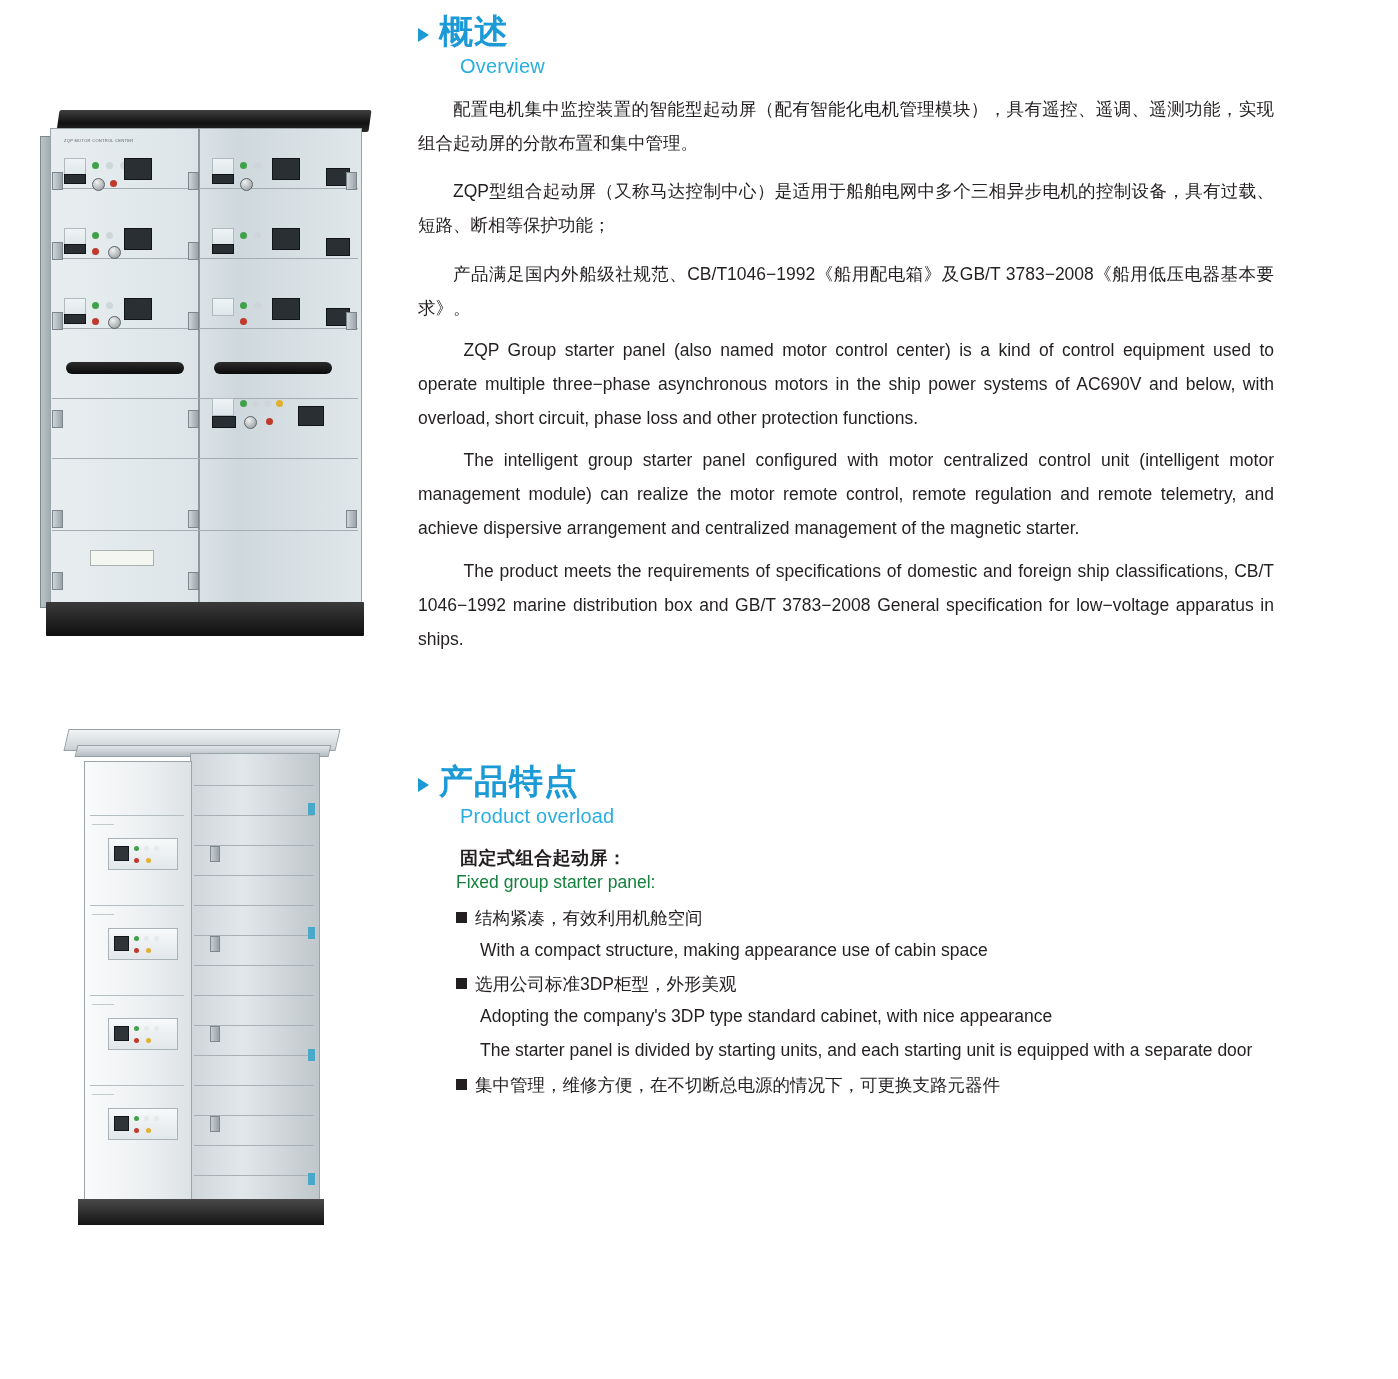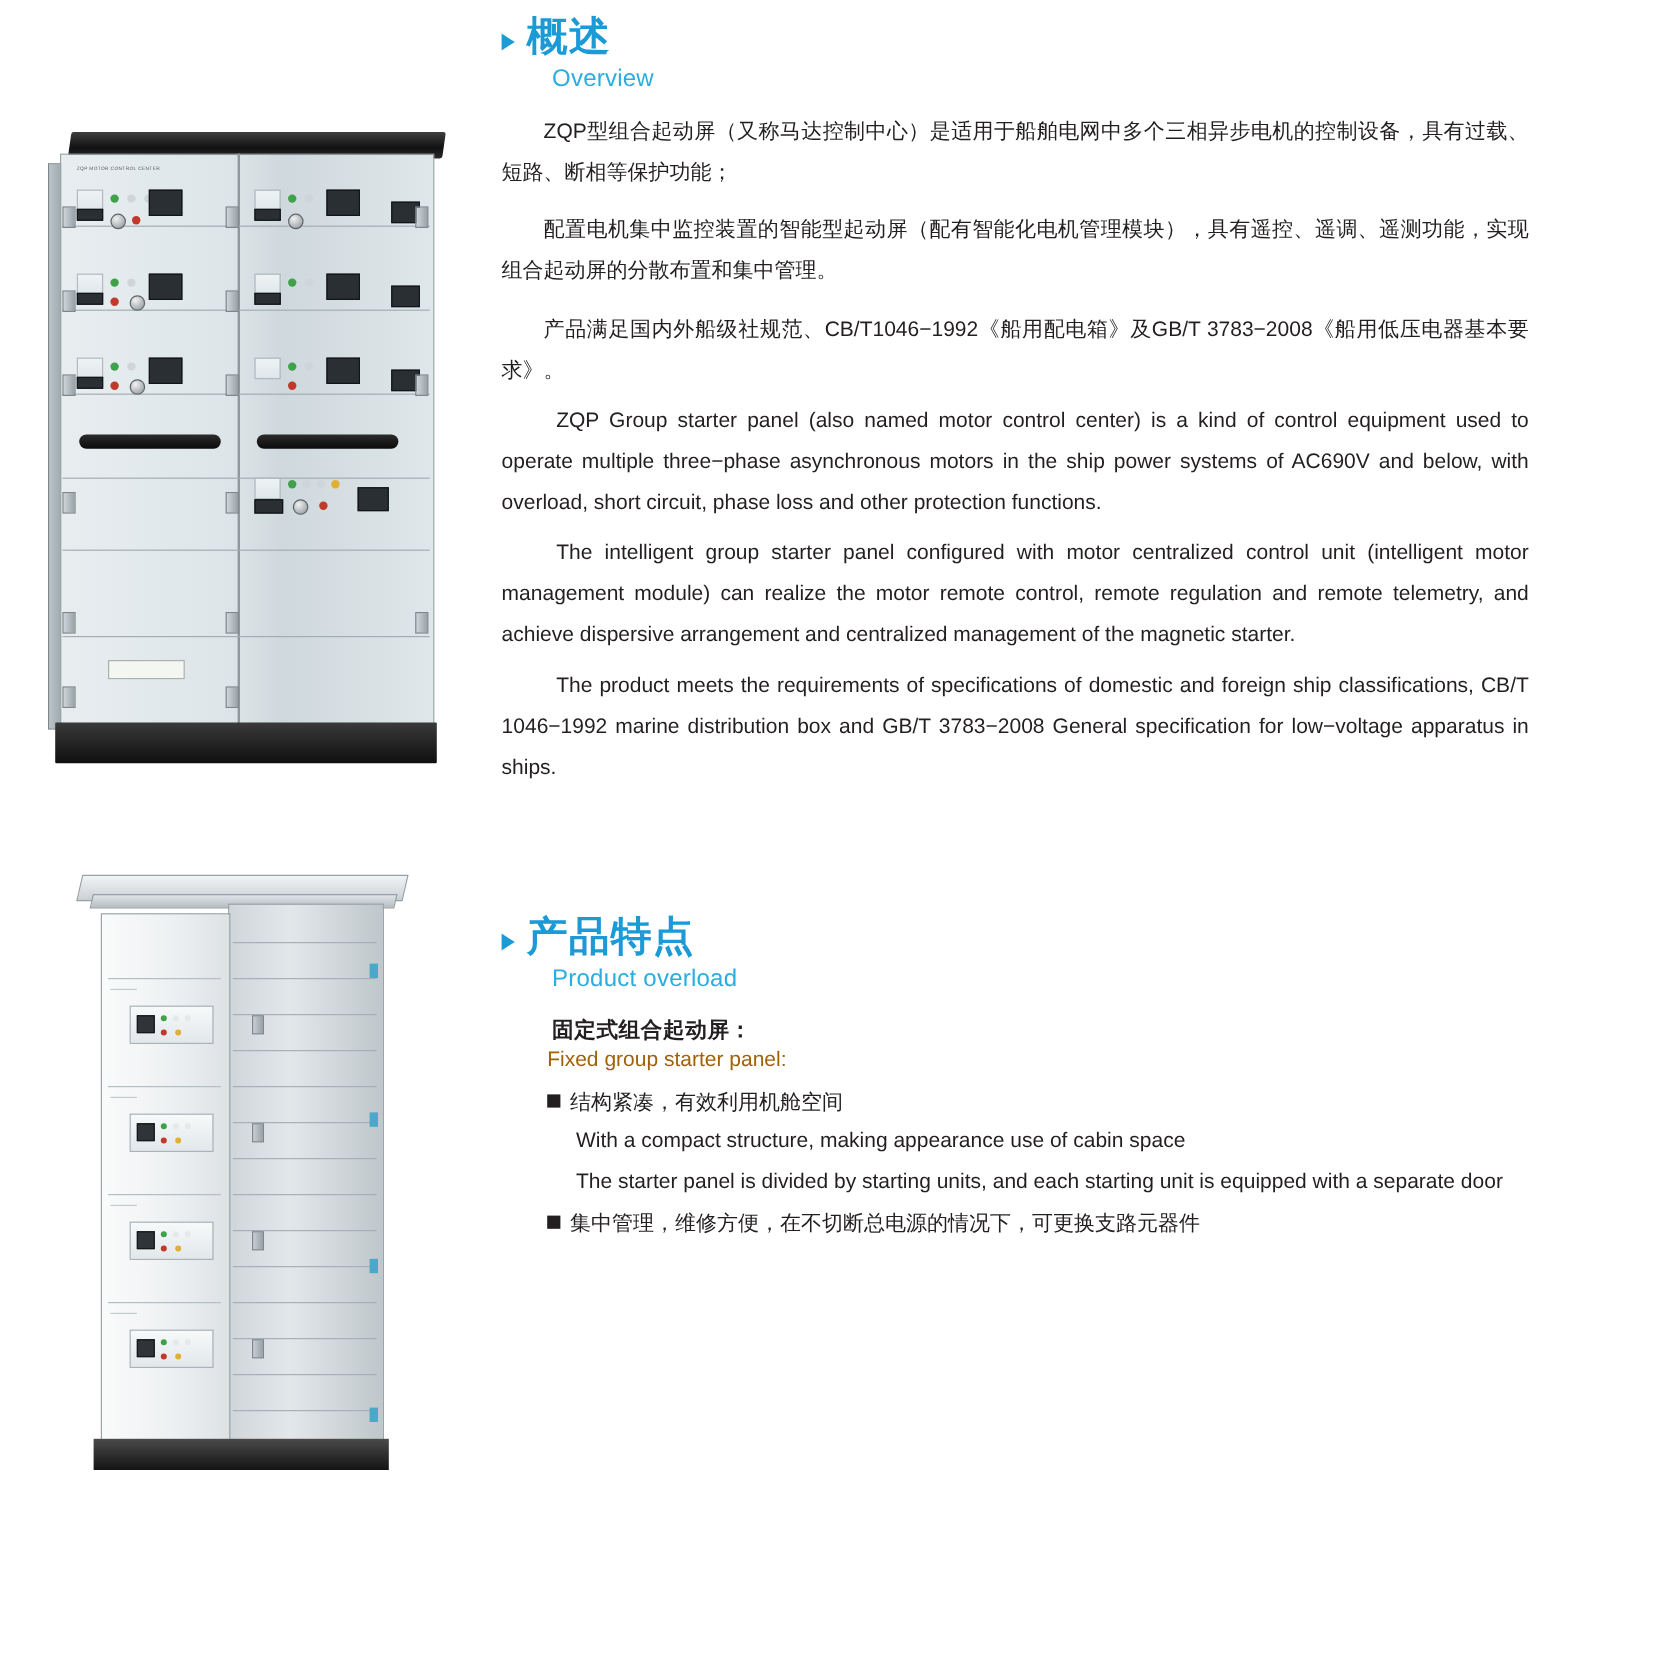--- a/index.html
+++ b/index.html
@@ -289,21 +289,21 @@
 
   .sub-cn {
     font-size: 18px;
     font-weight: 700;
     color: #231f20;
     margin: 18px 0 0 42px;
     letter-spacing: .5px;
   }
   .sub-en {
     font-size: 17.5px;
-    color: #a16207;
+    color: #15803d;
     margin: 2px 0 0 38px;
   }
 
   .feat-list {
     list-style: none;
     margin: 10px 0 0 0;
     padding: 0;
   }
   .feat-item { margin-top: 4px; }
   .feat-cn {
@@ -509,22 +509,22 @@
 <div class="content">
 
   <section id="overview-block">
     <div class="section-head">
       <div class="tri"></div>
       <div class="h-cn">概述</div>
     </div>
     <div class="h-en">Overview</div>
 
     <div id="overview-paras">
+      <p class="para cn block-cn">配置电机集中监控装置的智能型起动屏（配有智能化电机管理模块），具有遥控、遥调、遥测功能，实现组合起动屏的分散布置和集中管理。</p>
       <p class="para cn block-cn">ZQP型组合起动屏（又称马达控制中心）是适用于船舶电网中多个三相异步电机的控制设备，具有过载、短路、断相等保护功能；</p>
-      <p class="para cn block-cn">配置电机集中监控装置的智能型起动屏（配有智能化电机管理模块），具有遥控、遥调、遥测功能，实现组合起动屏的分散布置和集中管理。</p>
       <p class="para cn block-cn">产品满足国内外船级社规范、CB/T1046−1992《船用配电箱》及GB/T 3783−2008《船用低压电器基本要求》。</p>
 
       <p class="para en block-en">ZQP Group starter panel (also named motor control center) is a kind of control equipment used to operate multiple three−phase asynchronous motors in the ship power systems of AC690V and below, with overload, short circuit, phase loss and other protection functions.</p>
       <p class="para en block-en">The intelligent group starter panel configured with motor centralized control unit (intelligent motor management module) can realize the motor remote control, remote regulation and remote telemetry, and achieve dispersive arrangement and centralized management of the magnetic starter.</p>
       <p class="para en block-en">The product meets the requirements of specifications of domestic and foreign ship classifications, CB/T 1046−1992 marine distribution box and GB/T 3783−2008 General specification for low−voltage apparatus in ships.</p>
     </div>
   </section>
 
   <section id="features-block">
     <div class="section-head">
@@ -536,20 +536,27 @@
     <div class="sub-cn">固定式组合起动屏：</div>
     <div class="sub-en">Fixed group starter panel:</div>
 
     <ul class="feat-list">
       <li class="feat-item">
         <div class="feat-cn">
           <span class="sq"></span>
           <span>结构紧凑，有效利用机舱空间</span>
         </div>
         <div class="feat-en">With a compact structure, making appearance use of cabin space</div>
+      </li>
+      <li class="feat-item">
+        <div class="feat-cn">
+          <span class="sq"></span>
+          <span>选用公司标准3DP柜型，外形美观</span>
+        </div>
+        <div class="feat-en">Adopting the company's 3DP type standard cabinet, with nice appearance</div>
       </li>
       <li class="feat-item">
         <div class="feat-en">The starter panel is divided by starting units, and each starting unit is equipped with a separate door</div>
       </li>
       <li class="feat-item">
         <div class="feat-cn">
           <span class="sq"></span>
           <span>集中管理，维修方便，在不切断总电源的情况下，可更换支路元器件</span>
         </div>
       </li>

